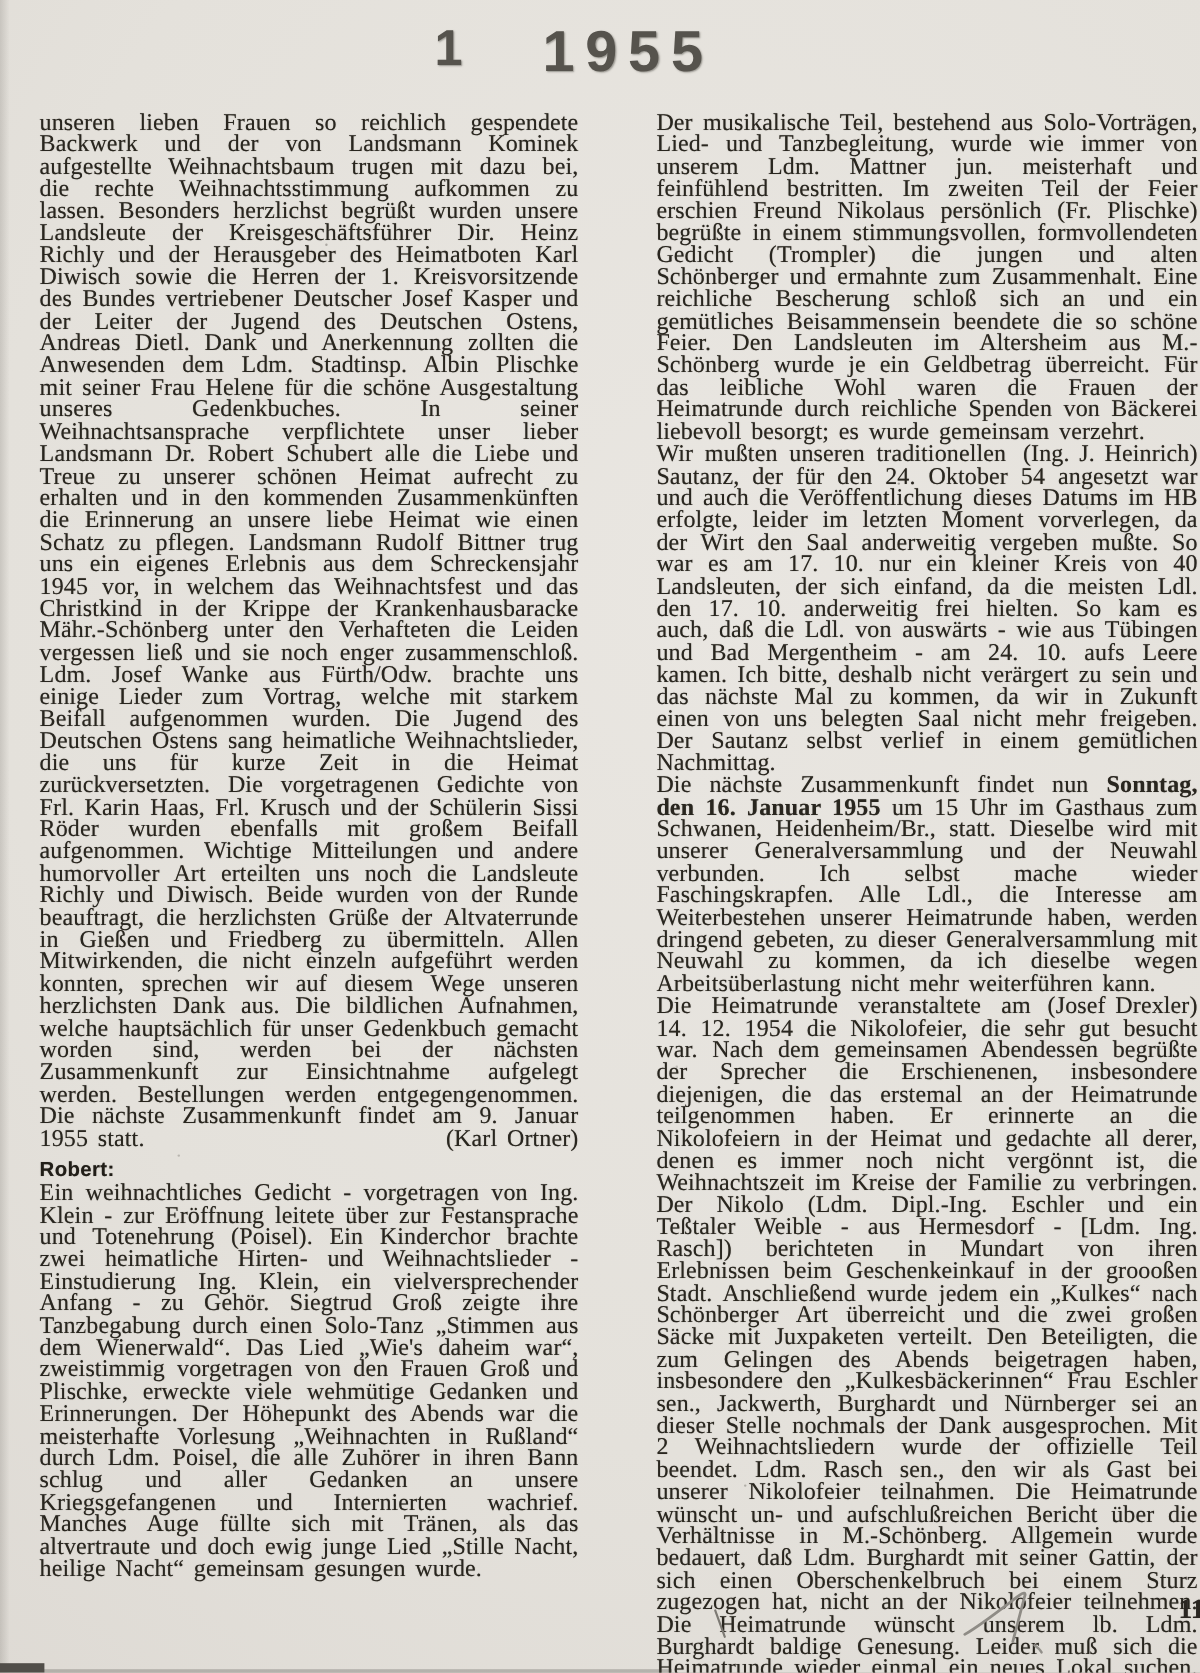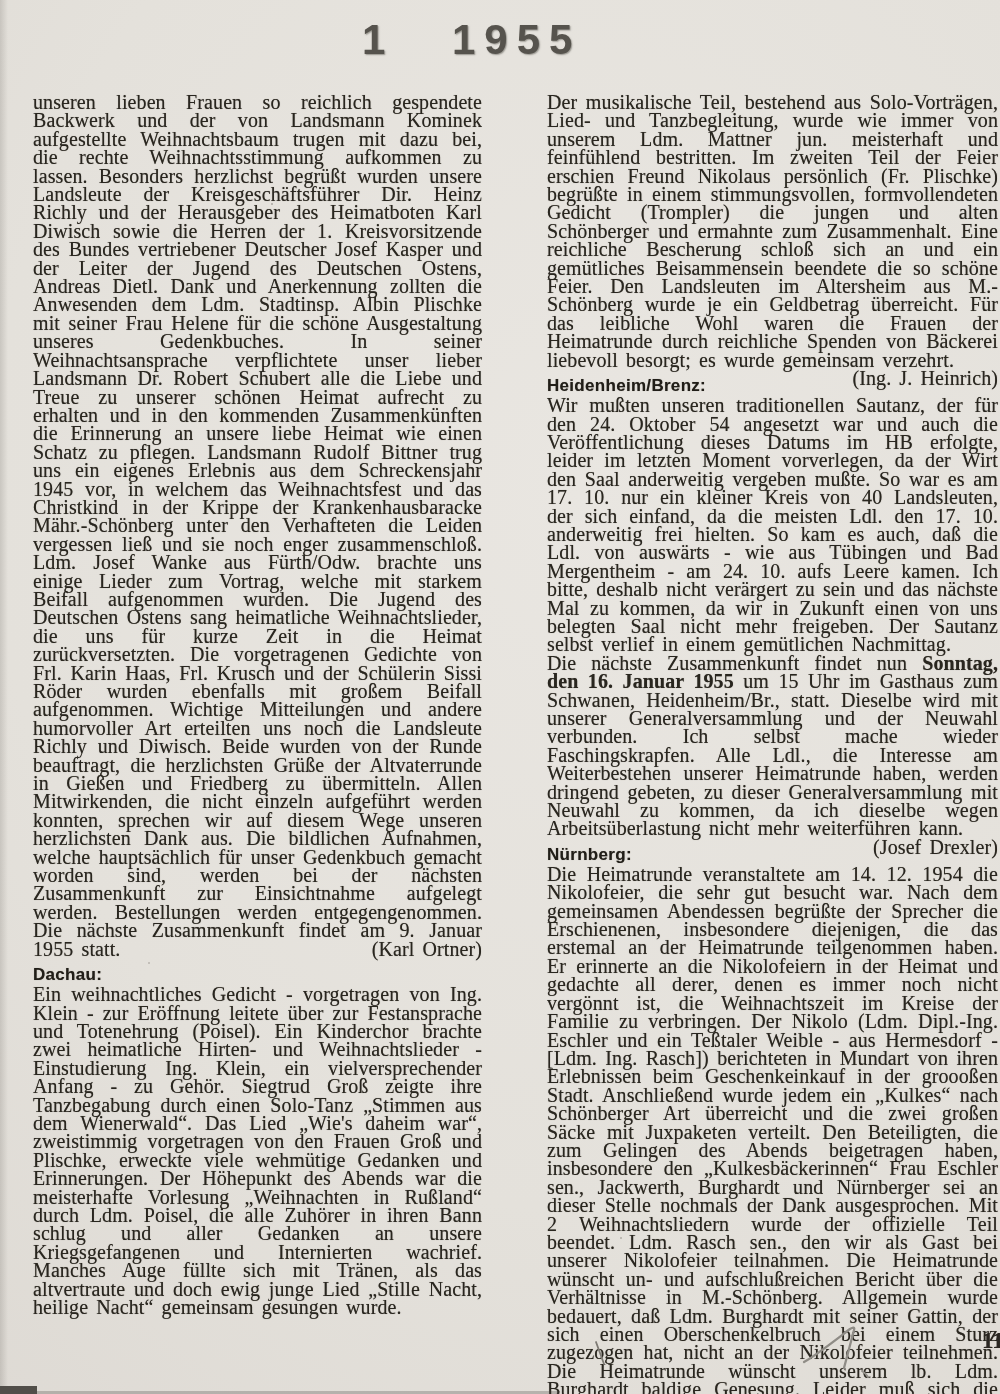--- a/index.html
+++ b/index.html
@@ -24,21 +24,21 @@
     text-shadow:0 0 0.7px rgba(45,40,32,0.55);
   }
   .sig { float:right; padding-left:14px; }
   .gap { margin-top:10px; }
   .stamp-digit {
     position:absolute; font-family:"Liberation Sans", sans-serif; font-weight:bold;
     color:#56534d; filter:blur(0.5px);
     text-shadow:1px 1px 1.5px rgba(86,83,77,0.55);
   }
   .stamp-issue { left:362px; top:16px; font-size:42px; }
-  .stamp-year  { left:452px; top:16px; font-size:42px; letter-spacing:9px; }
+  .stamp-year  { left:452px; top:16px; font-size:48px; letter-spacing:9px; }
   .pageno {
     position:absolute; left:982px; top:1328px; font-family:"Liberation Serif", serif;
     font-weight:bold; font-size:23px; color:#2a2621; text-shadow:0 0 0.6px rgba(42,38,33,0.6);
   }
   .pencil { position:absolute; }
   .bottom-corner { position:absolute; left:0; top:1386px; width:37px; height:8px; background:#514e49; }
   .bottom-line { position:absolute; left:0; top:1391px; width:560px; height:3px; background:rgba(70,66,60,0.28); }
   .speck { position:absolute; left:0; top:0; width:2px; height:2px; border-radius:50%;
     background:transparent;
     box-shadow: 271px 203px 0 rgba(60,55,48,0.35),
@@ -56,32 +56,30 @@
 <div class="page">
   <div class="left-edge-shade"></div>
   <div class="speck"></div>
 
   <span class="stamp-digit stamp-issue">1</span>
   <span class="stamp-digit stamp-year">1955</span>
 
   <div class="col col-left">
     <p class="body"><span>unseren lieben Frauen so reichlich gespendete Backwerk und der von Landsmann Kominek aufgestellte Weihnachtsbaum trugen mit dazu bei, die rechte Weihnachtsstimmung aufkommen zu lassen. Besonders herzlichst begrüßt wurden unsere Landsleute der Kreisgeschäftsführer Dir. Heinz Richly und der Herausgeber des Heimatboten Karl Diwisch sowie die Herren der 1. Kreisvorsitzende des Bundes vertriebener Deutscher Josef Kasper und der Leiter der Jugend des Deutschen Ostens, Andreas Dietl. Dank und Anerkennung zollten die Anwesenden dem Ldm. Stadtinsp. Albin Plischke mit seiner Frau Helene für die schöne Ausgestaltung unseres Gedenkbuches. In seiner Weihnachtsansprache verpflichtete unser lieber Landsmann Dr. Robert Schubert alle die Liebe und Treue zu unserer schönen Heimat aufrecht zu erhalten und in den kommenden Zusammenkünften die Erinnerung an unsere liebe Heimat wie einen Schatz zu pflegen. Landsmann Rudolf Bittner trug uns ein eigenes Erlebnis aus dem Schreckensjahr 1945 vor, in welchem das Weihnachtsfest und das Christkind in der Krippe der Krankenhausbaracke Mähr.-Schönberg unter den Verhafteten die Leiden vergessen ließ und sie noch enger zusammenschloß. Ldm. Josef Wanke aus Fürth/Odw. brachte uns einige Lieder zum Vortrag, welche mit starkem Beifall aufgenommen wurden. Die Jugend des Deutschen Ostens sang heimatliche Weihnachtslieder, die uns für kurze Zeit in die Heimat zurückversetzten. Die vorgetragenen Gedichte von Frl. Karin Haas, Frl. Krusch und der Schülerin Sissi Röder wurden ebenfalls mit großem Beifall aufgenommen. Wichtige Mitteilungen und andere humorvoller Art erteilten uns noch die Landsleute Richly und Diwisch. Beide wurden von der Runde beauftragt, die herzlichsten Grüße der Altvaterrunde in Gießen und Friedberg zu übermitteln. Allen Mitwirkenden, die nicht einzeln aufgeführt werden konnten, sprechen wir auf diesem Wege unseren herzlichsten Dank aus. Die bildlichen Aufnahmen, welche hauptsächlich für unser Gedenkbuch gemacht worden sind, werden bei der nächsten Zusammenkunft zur Einsichtnahme aufgelegt werden. Bestellungen werden entgegengenommen. Die nächste Zusammenkunft findet am 9. Januar 1955 statt.</span><span class="sig">(Karl Ortner)</span></p>
 
-    <h3 class="section">Dachau:</h3>
+    <h3 class="section">Robert:</h3>
     <p class="body">Ein weihnachtliches Gedicht - vorgetragen von Ing. Klein - zur Eröffnung leitete über zur Festansprache und Totenehrung (Poisel). Ein Kinderchor brachte zwei heimatliche Hirten- und Weihnachtslieder - Einstudierung Ing. Klein, ein vielversprechender Anfang - zu Gehör. Siegtrud Groß zeigte ihre Tanzbegabung durch einen Solo-Tanz „Stimmen aus dem Wienerwald“. Das Lied „Wie's daheim war“, zweistimmig vorgetragen von den Frauen Groß und Plischke, erweckte viele wehmütige Gedanken und Erinnerungen. Der Höhepunkt des Abends war die meisterhafte Vorlesung „Weihnachten in Rußland“ durch Ldm. Poisel, die alle Zuhörer in ihren Bann schlug und aller Gedanken an unsere Kriegsgefangenen und Internierten wachrief. Manches Auge füllte sich mit Tränen, als das altvertraute und doch ewig junge Lied „Stille Nacht, heilige Nacht“ gemeinsam gesungen wurde.</p>
   </div>
 
   <div class="col col-right">
     <p class="body"><span>Der musikalische Teil, bestehend aus Solo-Vorträgen, Lied- und Tanzbegleitung, wurde wie immer von unserem Ldm. Mattner jun. meisterhaft und feinfühlend bestritten. Im zweiten Teil der Feier erschien Freund Nikolaus persönlich (Fr. Plischke) begrüßte in einem stimmungsvollen, formvollendeten Gedicht (Trompler) die jungen und alten Schönberger und ermahnte zum Zusammenhalt. Eine reichliche Bescherung schloß sich an und ein gemütliches Beisammensein beendete die so schöne Feier. Den Landsleuten im Altersheim aus M.-Schönberg wurde je ein Geldbetrag überreicht. Für das leibliche Wohl waren die Frauen der Heimatrunde durch reichliche Spenden von Bäckerei liebevoll besorgt; es wurde gemeinsam verzehrt.</span><span class="sig">(Ing. J. Heinrich)</span></p>
 
-    <h3 class="section">Heidenheim/Brenz:</h3>
     <p class="body">Wir mußten unseren traditionellen Sautanz, der für den 24. Oktober 54 angesetzt war und auch die Veröffentlichung dieses Datums im HB erfolgte, leider im letzten Moment vorverlegen, da der Wirt den Saal anderweitig vergeben mußte. So war es am 17. 10. nur ein kleiner Kreis von 40 Landsleuten, der sich einfand, da die meisten Ldl. den 17. 10. anderweitig frei hielten. So kam es auch, daß die Ldl. von auswärts - wie aus Tübingen und Bad Mergentheim - am 24. 10. aufs Leere kamen. Ich bitte, deshalb nicht verärgert zu sein und das nächste Mal zu kommen, da wir in Zukunft einen von uns belegten Saal nicht mehr freigeben. Der Sautanz selbst verlief in einem gemütlichen Nachmittag.</p>
     <p class="body gap"><span>Die nächste Zusammenkunft findet nun </span><b>Sonntag, den 16. Januar 1955</b><span> um 15 Uhr im Gasthaus zum Schwanen, Heidenheim/Br., statt. Dieselbe wird mit unserer Generalversammlung und der Neuwahl verbunden. Ich selbst mache wieder Faschingskrapfen. Alle Ldl., die Interesse am Weiterbestehen unserer Heimatrunde haben, werden dringend gebeten, zu dieser Generalversammlung mit Neuwahl zu kommen, da ich dieselbe wegen Arbeitsüberlastung nicht mehr weiterführen kann.</span><span class="sig">(Josef Drexler)</span></p>
 
-    <h3 class="section">Nürnberg:</h3>
     <p class="body"><span>Die Heimatrunde veranstaltete am 14. 12. 1954 die Nikolofeier, die sehr gut besucht war. Nach dem gemeinsamen Abendessen begrüßte der Sprecher die Erschienenen, insbesondere diejenigen, die das erstemal an der Heimatrunde teilgenommen haben. Er erinnerte an die Nikolofeiern in der Heimat und gedachte all derer, denen es immer noch nicht vergönnt ist, die Weihnachtszeit im Kreise der Familie zu verbringen. Der Nikolo (Ldm. Dipl.-Ing. Eschler und ein Teßtaler Weible - aus Hermesdorf - [Ldm. Ing. Rasch]) berichteten in Mundart von ihren Erlebnissen beim Geschenkeinkauf in der groooßen Stadt. Anschließend wurde jedem ein „Kulkes“ nach Schönberger Art überreicht und die zwei großen Säcke mit Juxpaketen verteilt. Den Beteiligten, die zum Gelingen des Abends beigetragen haben, insbesondere den „Kulkesbäckerinnen“ Frau Eschler sen., Jackwerth, Burghardt und Nürnberger sei an dieser Stelle nochmals der Dank ausgesprochen. Mit 2 Weihnachtsliedern wurde der offizielle Teil beendet. Ldm. Rasch sen., den wir als Gast bei unserer Nikolofeier teilnahmen. Die Heimatrunde wünscht un- und aufschlußreichen Bericht über die Verhältnisse in M.-Schönberg. Allgemein wurde bedauert, daß Ldm. Burghardt mit seiner Gattin, der sich einen Oberschenkelbruch bei einem Sturz zugezogen hat, nicht an der Nikolofeier teilnehmen. Die Heimatrunde wünscht unserem lb. Ldm. Burghardt baldige Genesung. Leider muß sich die Heimatrunde wieder einmal ein neues Lokal suchen. Die nächste Zusammenkunft ist am 8. 1. 1955 vorgesehen. Der Ort wird mittels Rundschreiben bekanntgegeben. Auch erfolgt Veröffentlichung in den „Nürnberger Nachrichten“ und in der „Nürnberger Zeitung“. Die Heimatrunde wünscht allen Landsleuten </span><b>ein glückliches neues Jahr!</b><span class="sig">(Dr. Oswald Fiedler)</span></p>
   </div>
 
   <div class="pageno">11</div>
 
   <svg class="pencil" style="left:790px; top:1316px;" width="110" height="70" viewBox="0 0 110 70">
     <path d="M14 46 C28 38 48 22 60 13 C63 11 65 11 64 14 L54 52" fill="none" stroke="#8f8c86" stroke-width="2.3" stroke-linecap="round"></path>
     <path d="M72 55 c3 2 5 4 6 6" fill="none" stroke="#93908a" stroke-width="2" stroke-linecap="round"></path>
   </svg>
   <svg class="pencil" style="left:593px; top:1340px;" width="14" height="30" viewBox="0 0 14 30">

